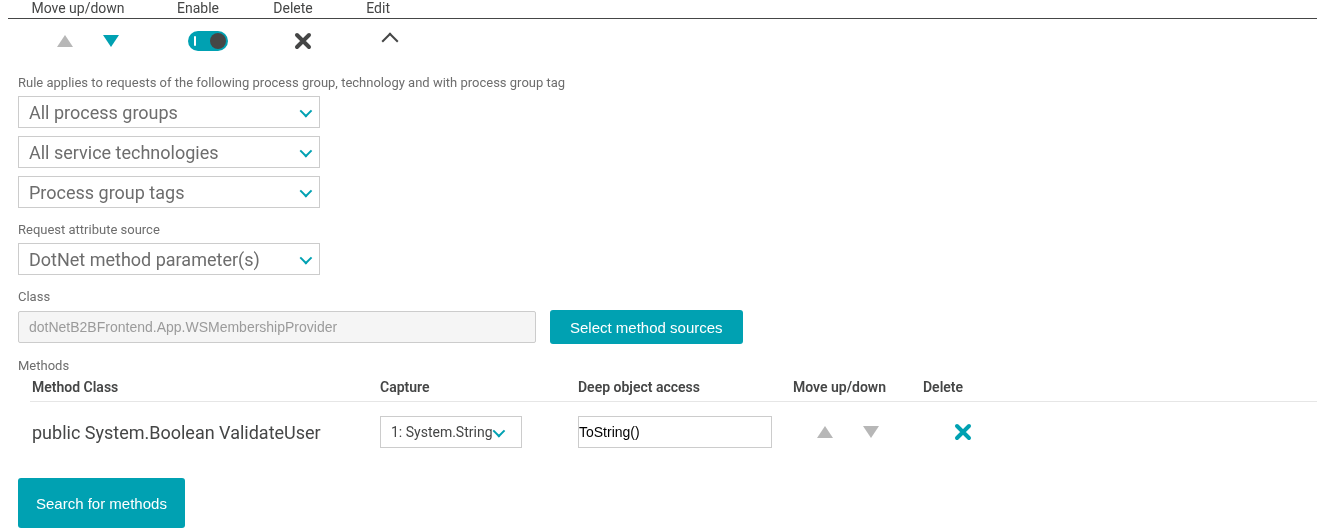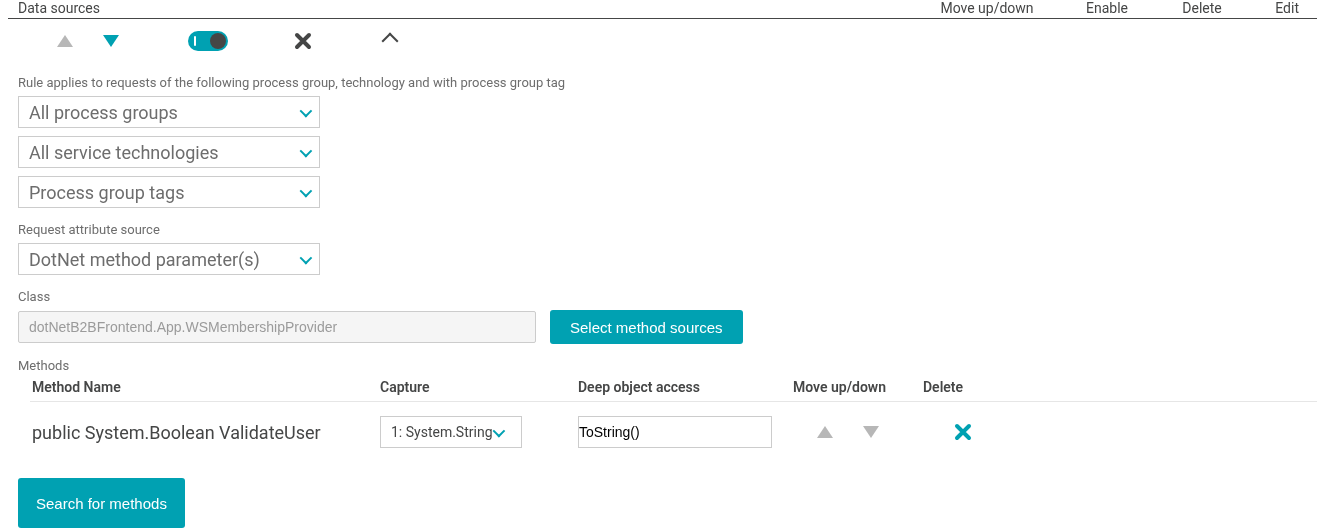--- a/index.html
+++ b/index.html
@@ -180,21 +180,20 @@
     border-right: 2px solid #6d6d6d;
     border-bottom: 2px solid #6d6d6d;
     transform: rotate(45deg) translateY(-2px);
     cursor:pointer;
   }
 </style>
 </head>
 <body>
 
 <div class="header-row">
-  <div class="h-title">Data sources</div>
   <div class="h-col h-move">Move up/down</div>
   <div class="h-col h-enable">Enable</div>
   <div class="h-col h-delete">Delete</div>
   <div class="h-col h-edit">Edit</div>
 </div>
 
 <div class="summary-row">
   <div class="ctrl-move">
     <span class="tri up"></span>
     <span class="tri down active"></span>
@@ -244,21 +243,21 @@
   <div class="form-label">Class</div>
   <div class="class-row">
     <input class="class-input" readonly="" value="dotNetB2BFrontend.App.WSMembershipProvider" style="">
     <button class="btn-teal">Select method sources</button>
   </div>
 
   <div class="form-label">Methods</div>
 
   <div style="padding-left:12px;">
     <div class="methods-header">
-      <div class="mh mh-name">Method Name</div>
+      <div class="mh mh-name">Method Class</div>
       <div class="mh mh-cap">Capture</div>
       <div class="mh mh-deep">Deep object access</div>
       <div class="mh mh-move">Move up/down</div>
       <div class="mh mh-del">Delete</div>
     </div>
 
     <div class="method-row">
       <div class="mr-name">public System.Boolean ValidateUser</div>
       <div class="mr-cap">
         <div class="cap-select">

